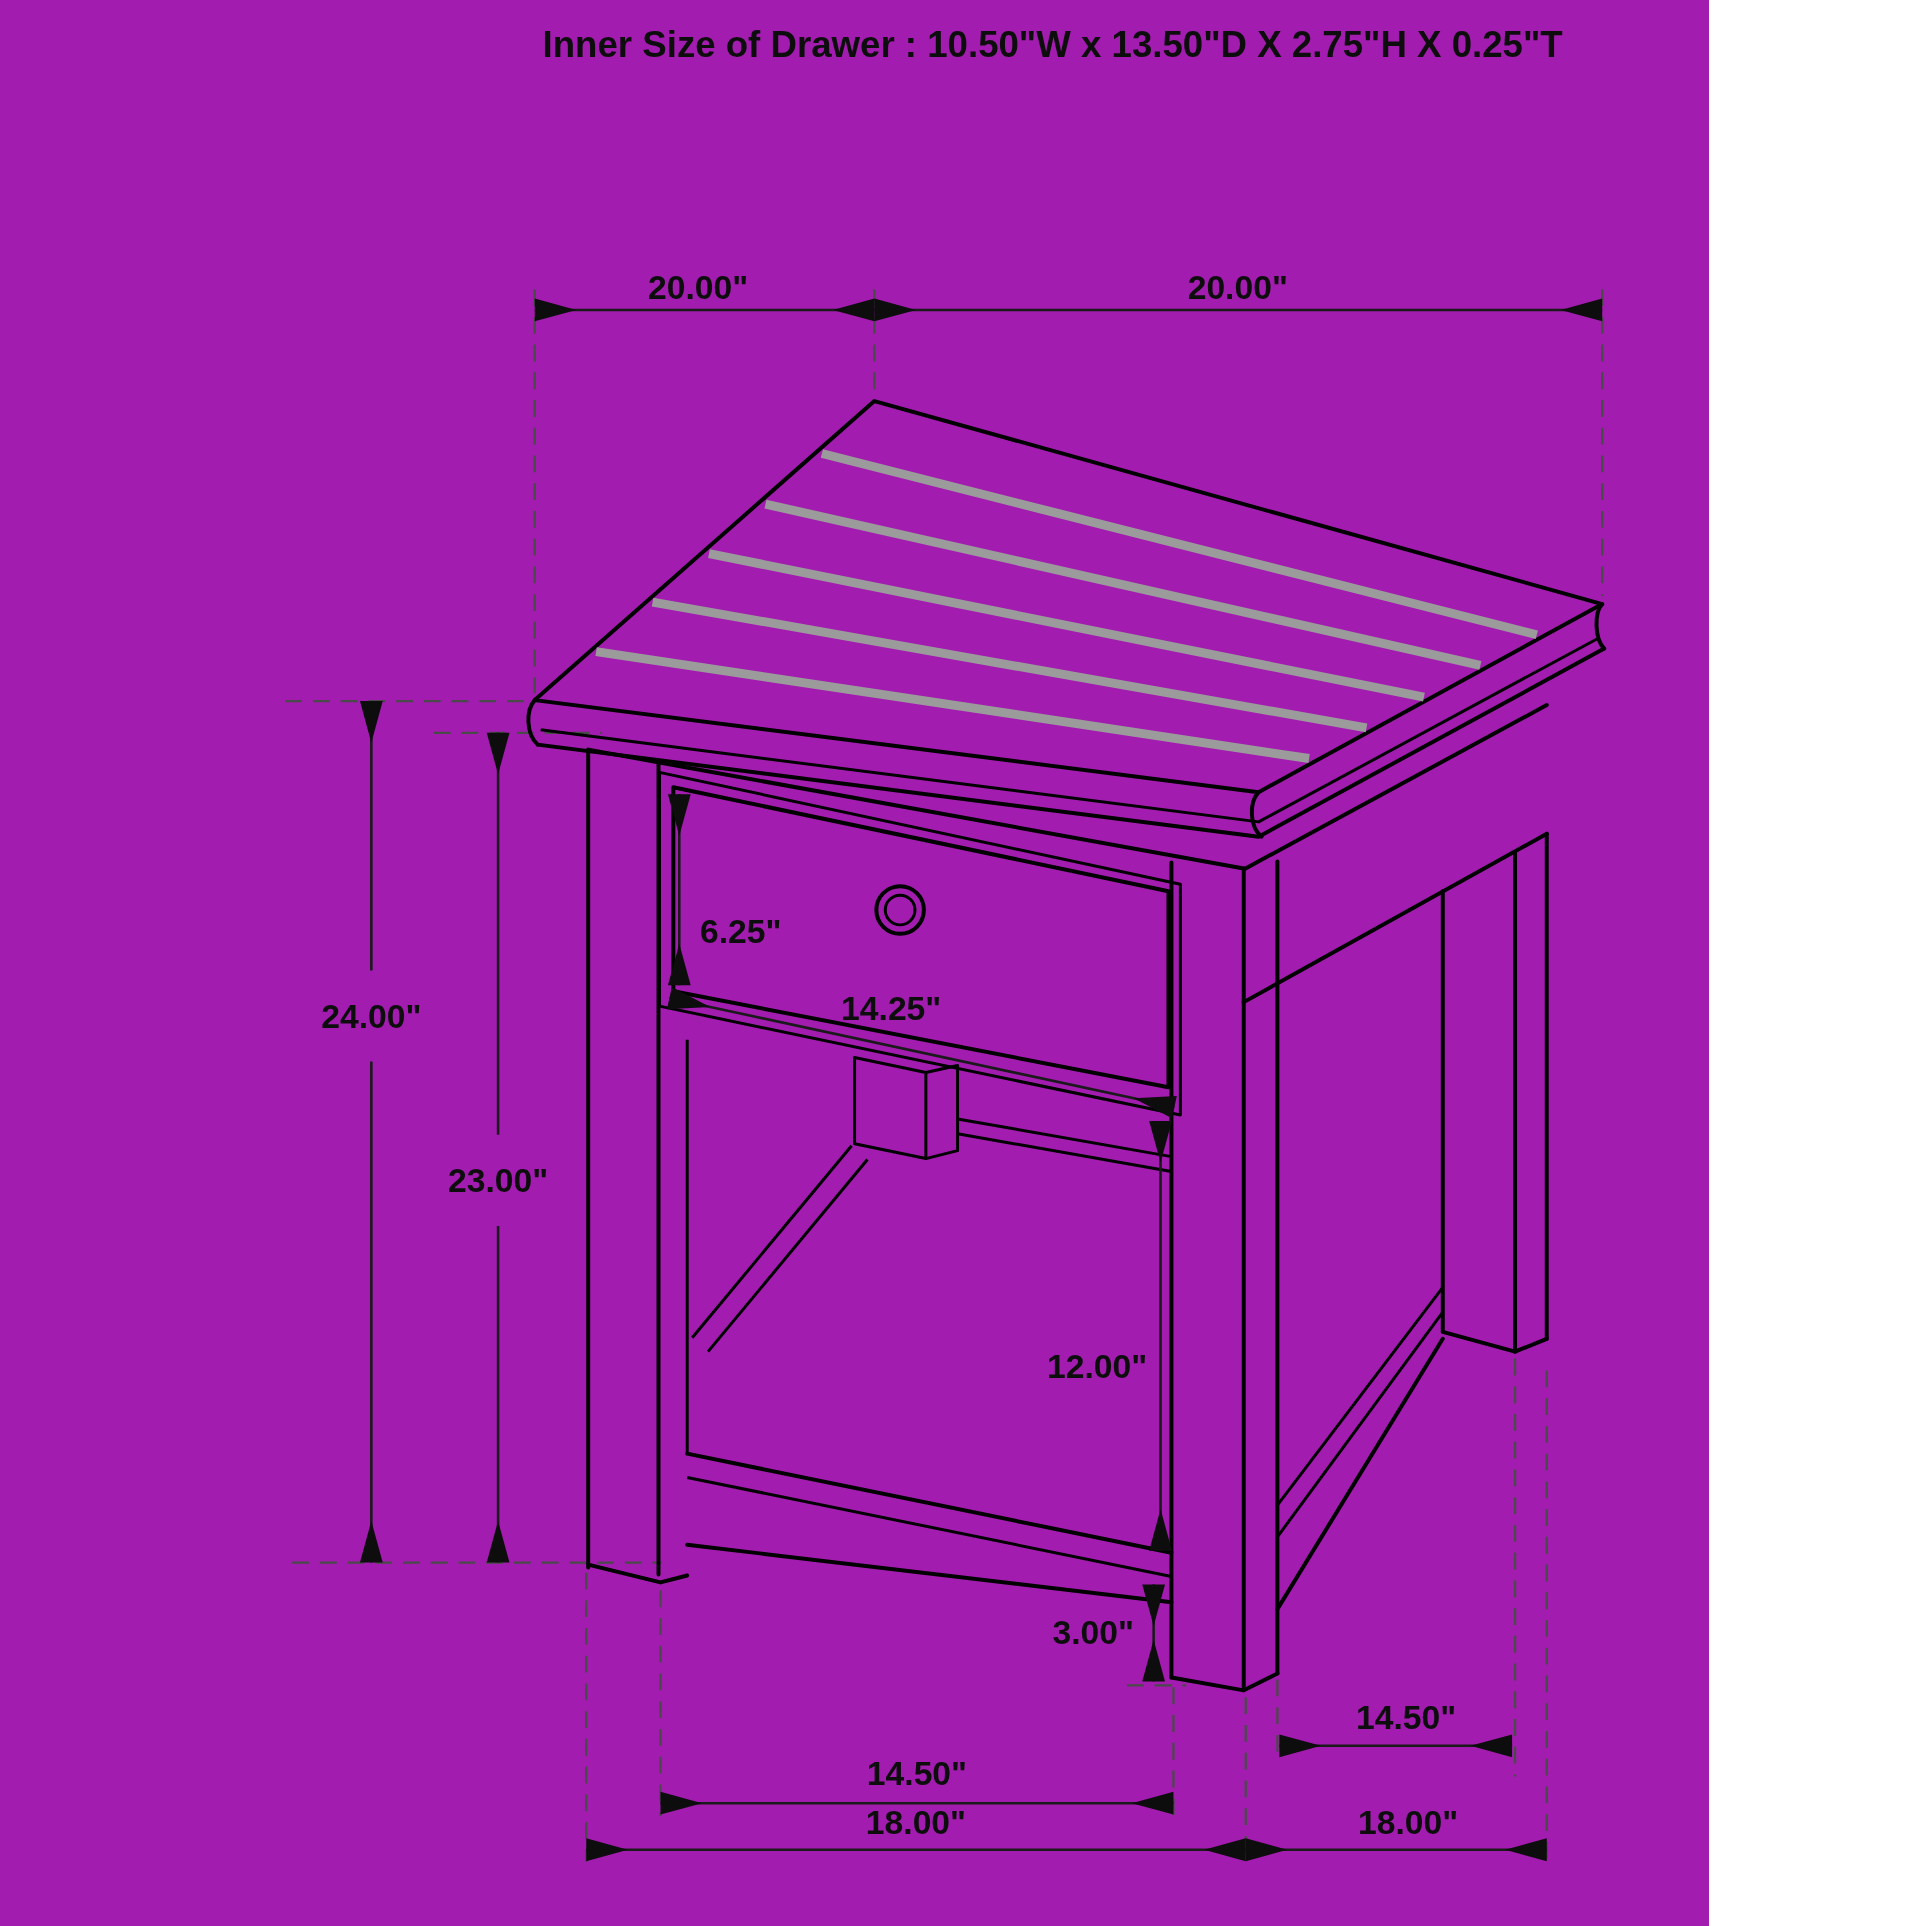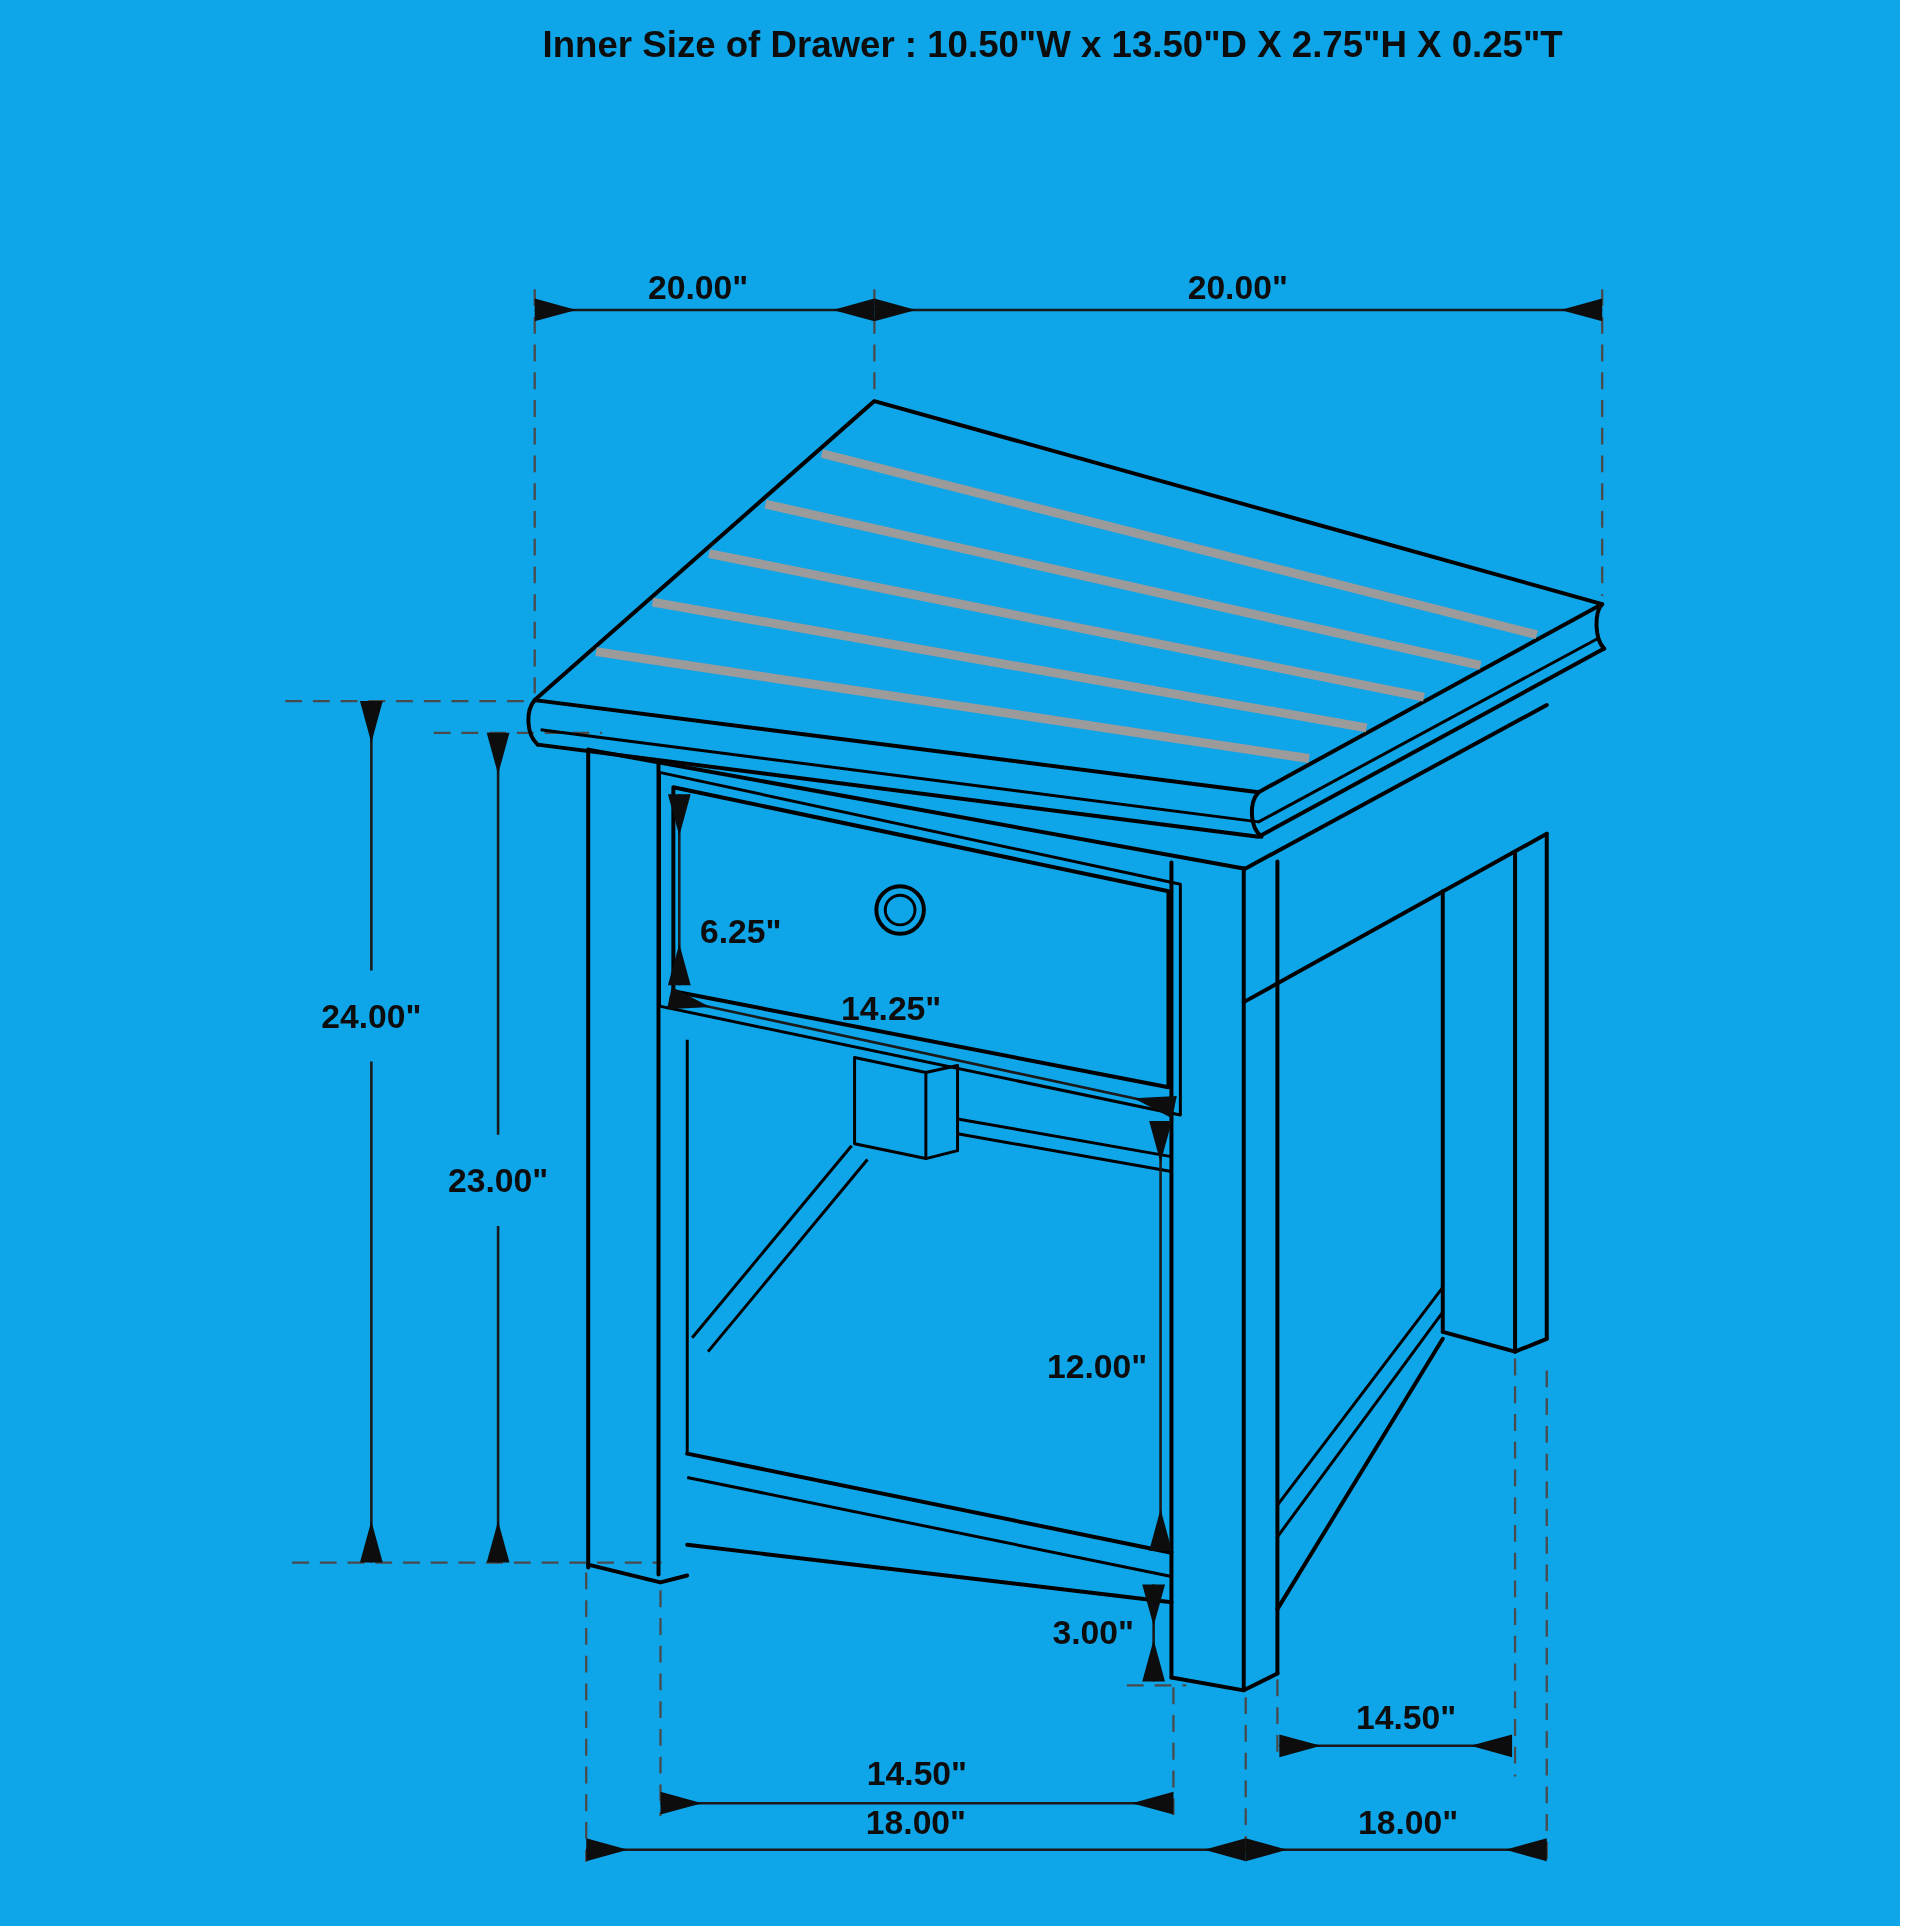--- a/index.html
+++ b/index.html
@@ -1,16 +1,16 @@
 <!DOCTYPE html>
 <html><head>
 <meta charset="utf-8">
 <style>
   html,body{margin:0;padding:0;background:#ffffff;}
-  #stage{position:relative;width:1900px;height:1927px;background:#0ea5e9;overflow:hidden;
+  #stage{position:relative;width:1709px;height:1927px;background:#a21caf;overflow:hidden;
          font-family:"Liberation Sans", sans-serif;}
   svg{position:absolute;left:0;top:0;}
   .outline{fill:none;stroke:#000;stroke-width:4;stroke-linejoin:round;stroke-linecap:round;}
   .thin{fill:none;stroke:#000;stroke-width:3;stroke-linejoin:round;}
   .stripe{fill:none;stroke:#9b9b9b;stroke-width:9;stroke-linecap:butt;}
   .dim{fill:none;stroke:#1a1a1a;stroke-width:2.6;}
   .dash{fill:none;stroke:#4a4a4a;stroke-width:2.3;stroke-dasharray:17 11;}
   .lbl{font-family:"Liberation Sans", sans-serif;font-weight:bold;font-size:34px;fill:#0d0d0d;text-anchor:middle;}
   .title{font-family:"Liberation Sans", sans-serif;font-weight:bold;font-size:37px;fill:#0d0d0d;text-anchor:middle;}
 </style>

